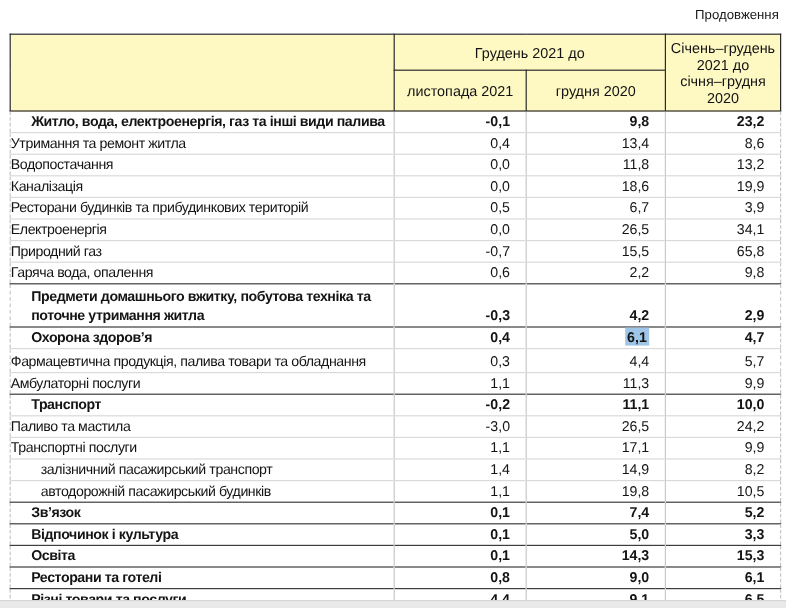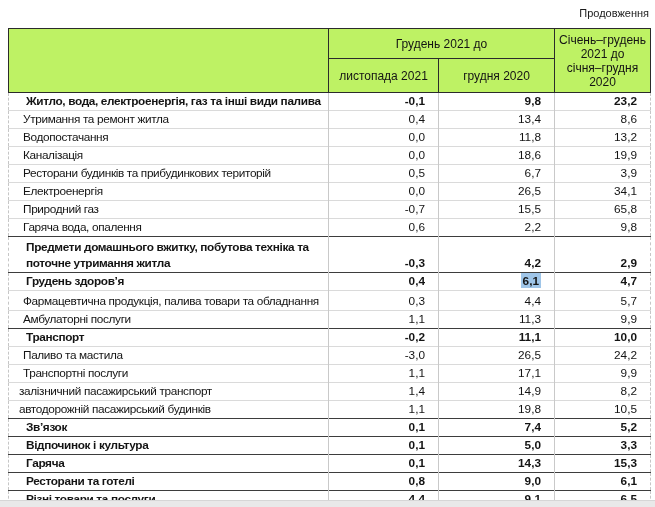--- a/index.html
+++ b/index.html
@@ -10,21 +10,21 @@
   .continuation {
     position:absolute; top:7px; right:6px;
     font-size:11px; color:#1a1a1a;
   }
   table.price-table {
     position:absolute; left:8px; top:28px; width:642px;
     border-collapse:collapse; table-layout:fixed;
     font-size:11.8px; color:#141414;
   }
   thead th {
-    border:1px solid #2b2b2b; background:#bef264;
+    border:1px solid #2b2b2b; background:#fef9c3;
     font-weight:normal; font-size:12px; text-align:center; vertical-align:middle;
     padding:1px 2px;
   }
   th.th-corner { }
   th.th-group { height:27px; }
   th.th-sub   { height:31px; }
   th.th-period { white-space:pre-line; line-height:14px; }
   tbody td {
     border-top:1px solid #dadada;
     vertical-align:bottom; height:16px; line-height:15px;
@@ -32,22 +32,22 @@
   }
   tbody td.lbl {
     letter-spacing:-0.35px; white-space:nowrap; overflow:hidden;
   }
   tbody td.lbl.wrap { white-space:normal; line-height:16px; padding-top:2px; }
   tbody td.val {
     border-left:1px solid #c9c9c9; text-align:right; padding-right:13px;
   }
   tbody tr.section td { border-top:1px solid #3d3d3d; font-weight:bold; }
   tbody td.indent-0 { padding-left:17px; }
-  tbody td.indent-1 { padding-left:14px; }
-  tbody td.indent-2 { padding-left:10px; }
+  tbody td.indent-1 { }
+  tbody td.indent-2 { padding-left:25px; }
   tbody td:first-child { border-left:1px dashed #c6c6c6; }
   tbody td:last-child  { border-right:1px dashed #c6c6c6; }
   tbody tr:last-child td { border-bottom:1px solid #bfbfbf; }
   .hl { padding:1px 2px 0 2px; }
   .bottom-strip {
     position:absolute; left:0; bottom:0; width:655px; height:6px;
     background:#e9e9e9; border-top:1px solid #d6d6d6;
   }
 </style>
 </head>
@@ -125,21 +125,21 @@
         <td class="val">2,2</td>
         <td class="val">9,8</td>
       </tr>
       <tr class="section">
         <td class="lbl indent-0 wrap">Предмети домашнього вжитку, побутова техніка та поточне утримання житла</td>
         <td class="val">-0,3</td>
         <td class="val">4,2</td>
         <td class="val">2,9</td>
       </tr>
       <tr class="section">
-        <td class="lbl indent-0">Грудень здоров’я</td>
+        <td class="lbl indent-0">Охорона здоров’я</td>
         <td class="val">0,4</td>
         <td class="val"><span class="hl" style="background: rgb(159, 197, 232);">6,1</span></td>
         <td class="val">4,7</td>
       </tr>
       <tr>
         <td class="lbl indent-1 wrap">Фармацевтична продукція, палива товари та обладнання</td>
         <td class="val">0,3</td>
         <td class="val">4,4</td>
         <td class="val">5,7</td>
       </tr>
@@ -185,21 +185,21 @@
         <td class="val">7,4</td>
         <td class="val">5,2</td>
       </tr>
       <tr class="section">
         <td class="lbl indent-0">Відпочинок і культура</td>
         <td class="val">0,1</td>
         <td class="val">5,0</td>
         <td class="val">3,3</td>
       </tr>
       <tr class="section">
-        <td class="lbl indent-0">Гаряча</td>
+        <td class="lbl indent-0">Освіта</td>
         <td class="val">0,1</td>
         <td class="val">14,3</td>
         <td class="val">15,3</td>
       </tr>
       <tr class="section">
         <td class="lbl indent-0">Ресторани та готелі</td>
         <td class="val">0,8</td>
         <td class="val">9,0</td>
         <td class="val">6,1</td>
       </tr>

